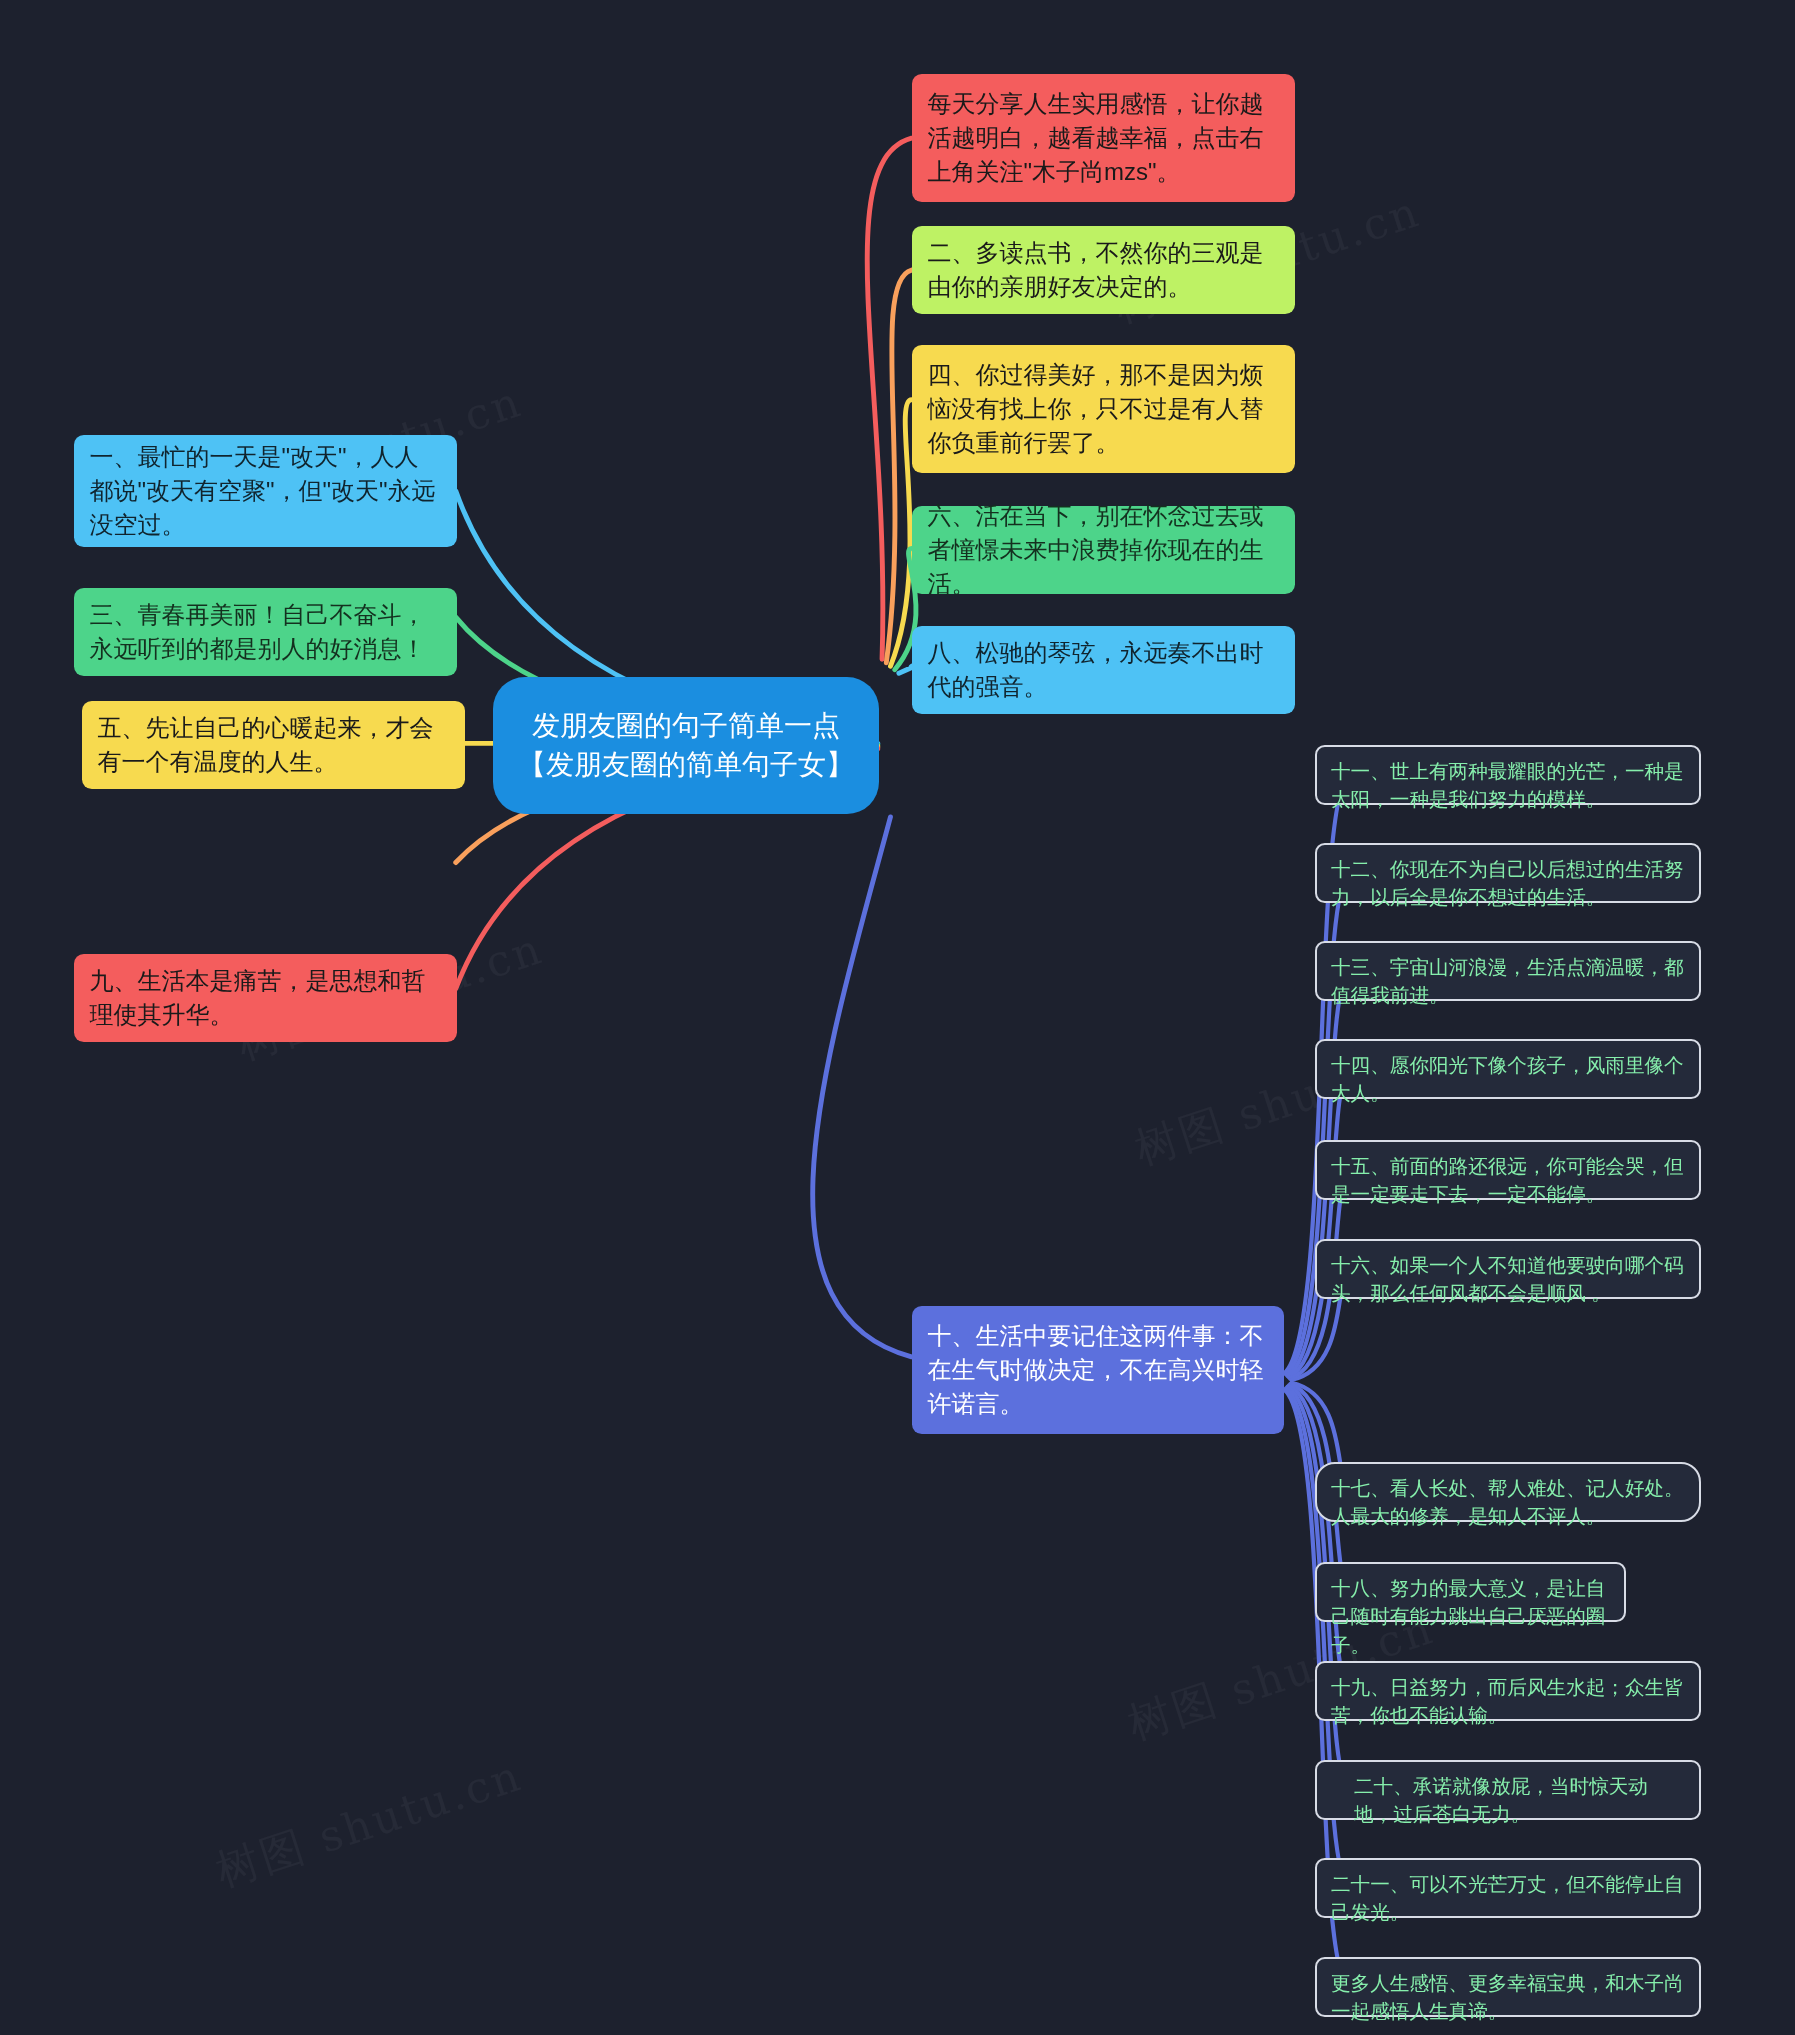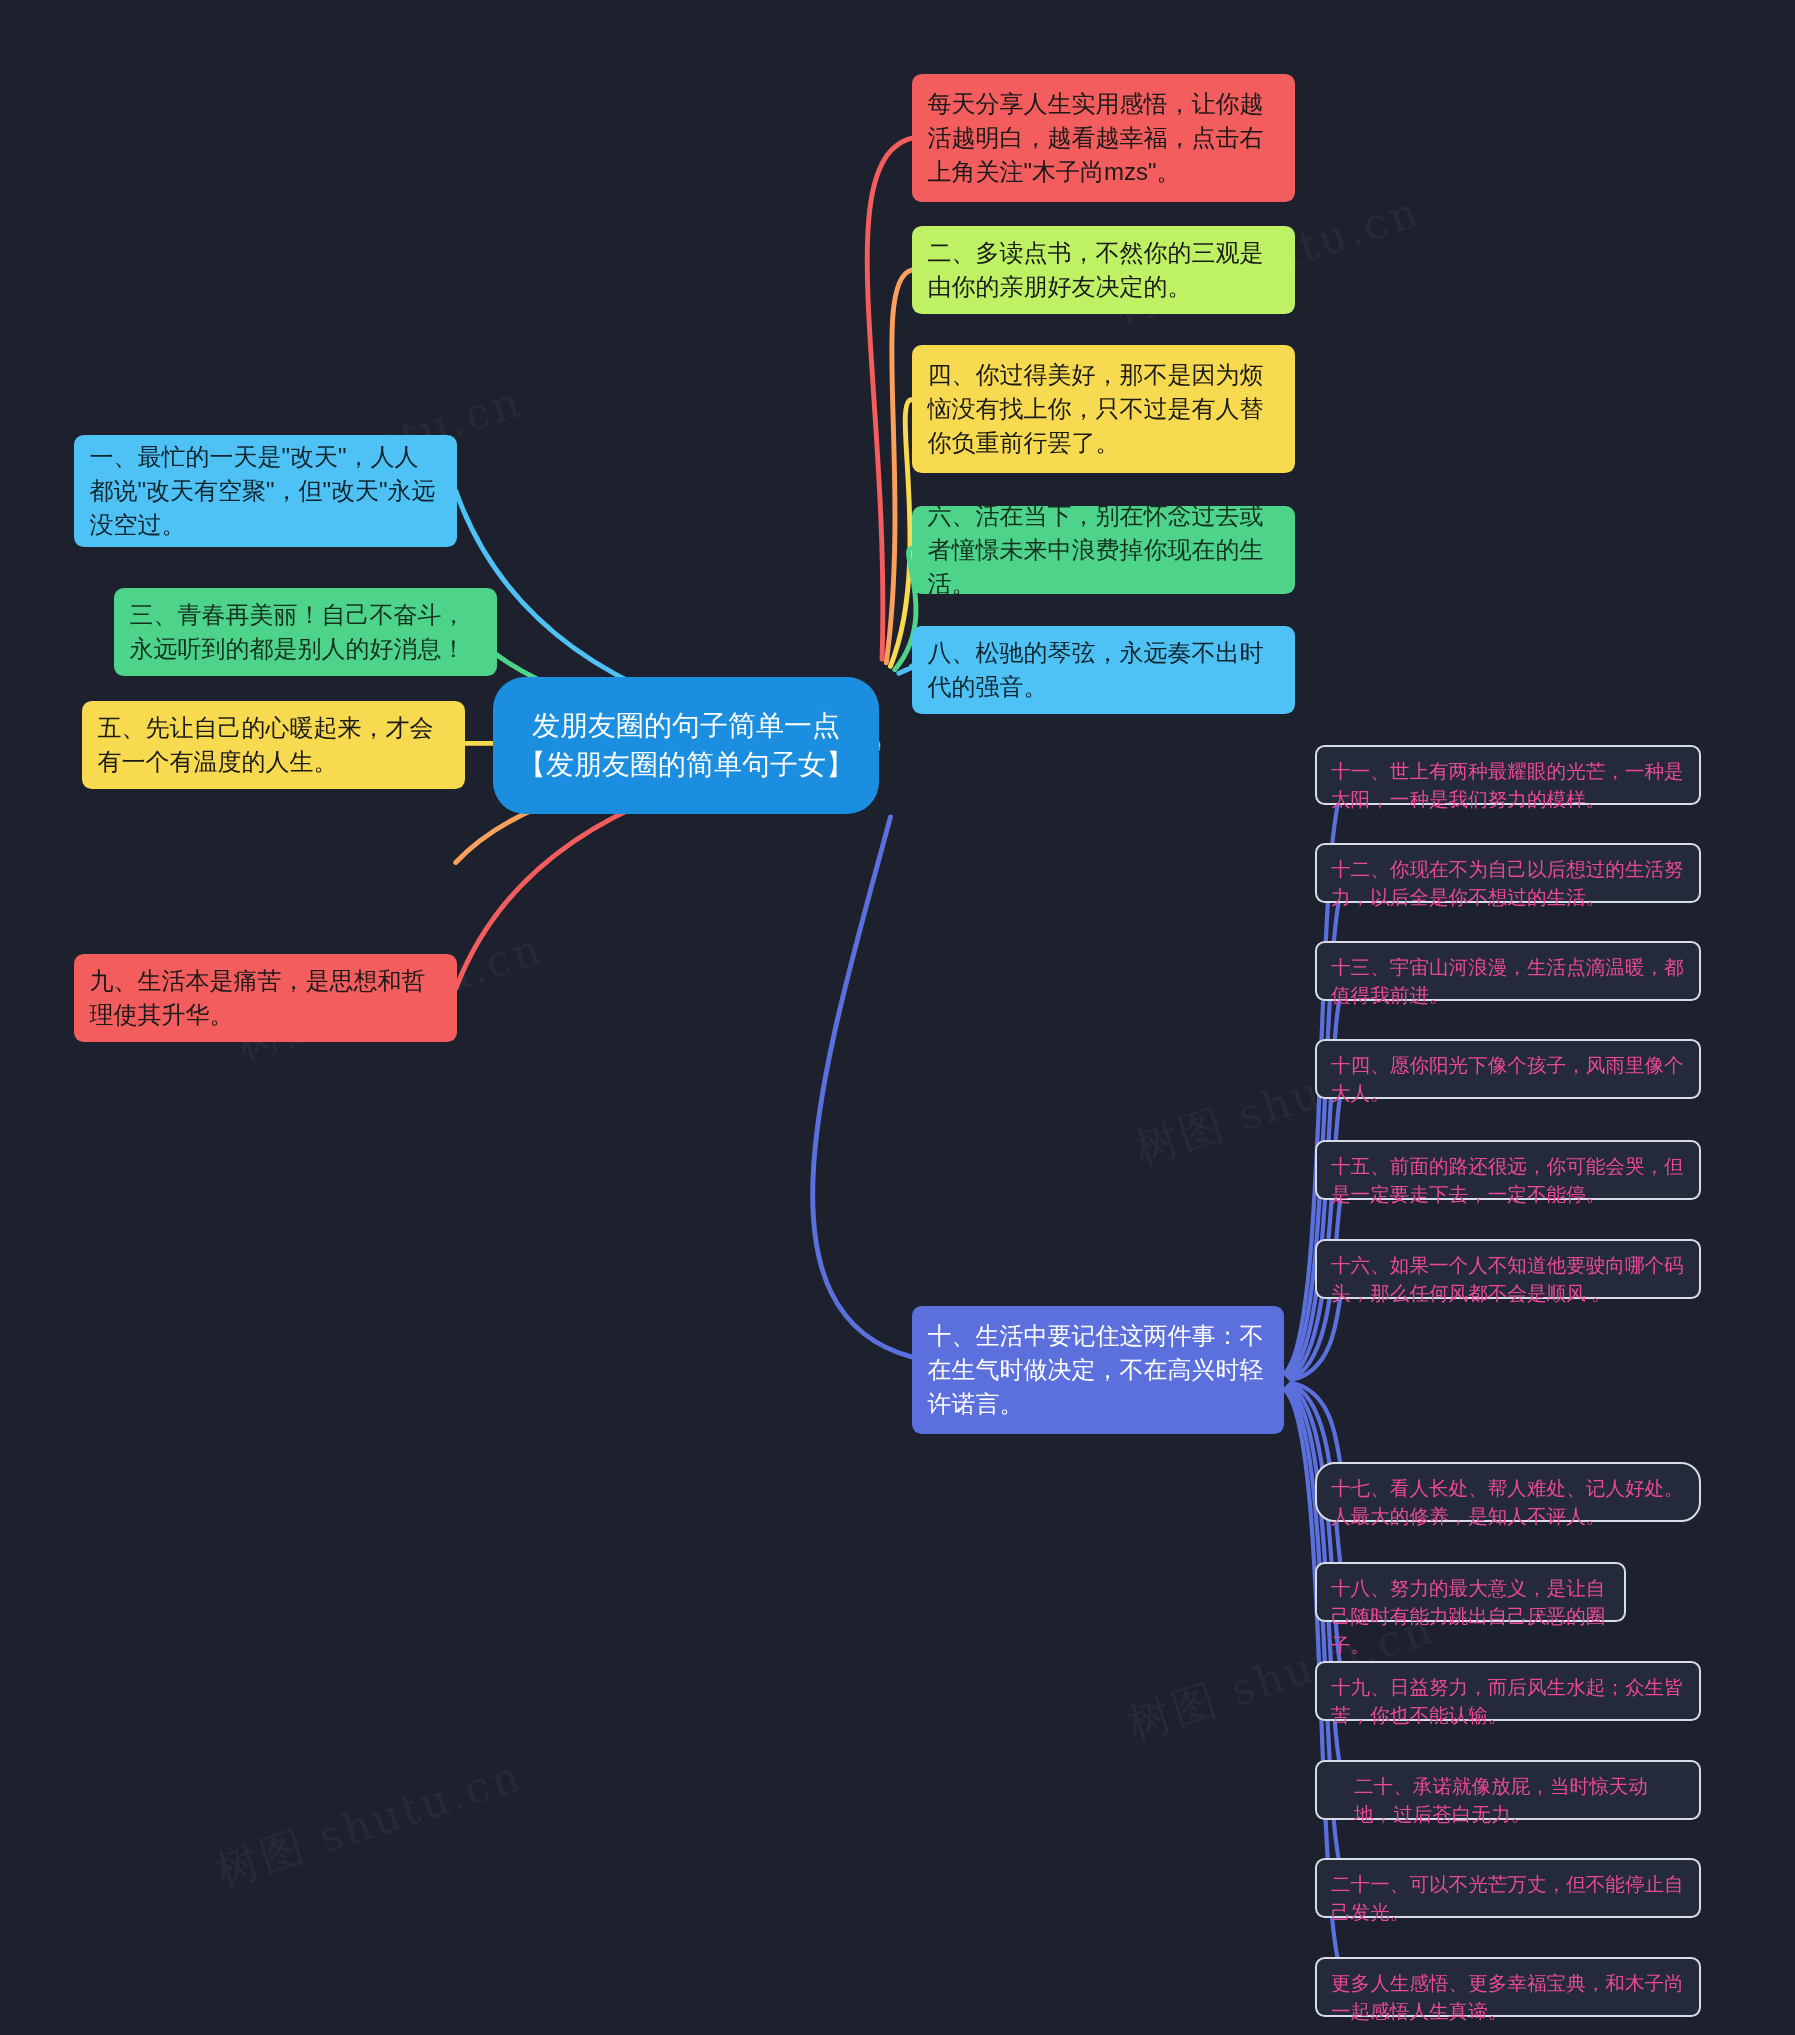--- a/index.html
+++ b/index.html
@@ -21,21 +21,21 @@
   }
   .node .txt{display:block;width:100%;}
 
   
   .n-red    {background:#f45d5d;color:#1a1a1a;}
   .n-orange {background:#bef264;color:#1a1a1a;}
   .n-yellow {background:#f7da4f;color:#1a1a1a;}
   .n-green  {background:#4dd48a;color:#14301f;}
   .n-cyan   {background:#4ec2f5;color:#10242e;}
   .n-indigo {background:#5c70dd;color:#ffffff;}
-  .n-outline{background:#242a3a;color:#ec4899;border:2.1px solid #d8dce6;}
+  .n-outline{background:#242a3a;color:#86efac;border:2.1px solid #d8dce6;}
 
   .root{
     background:#1b8ee0;color:#fff;border-radius:11.2px;
     text-align:center;justify-content:center;
     font-size:28px;line-height:1.36;
   }
 
   .lvl1{font-size:24px;}
   .lvl2{font-size:19.6px;line-height:1.46;align-items:flex-start;padding:9.8px 14px;}
 
@@ -113,21 +113,21 @@
   </div>
 
   <div class="node lvl1 n-cyan" style="left:912px;top:626px;width:383px;height:88px;">
     <span class="txt">八、松驰的琴弦，永远奏不出时代的强音。</span>
   </div>
 
   <div class="node lvl1 n-cyan" style="left:74px;top:435px;width:383px;height:112px;">
     <span class="txt">一、最忙的一天是"改天"，人人都说"改天有空聚"，但"改天"永远没空过。</span>
   </div>
 
-  <div class="node lvl1 n-green" style="left:74px;top:588px;width:383px;height:88px;margin-left:40px;">
+  <div class="node lvl1 n-green" style="left:74px;top:588px;width:383px;height:88px;">
     <span class="txt">三、青春再美丽！自己不奋斗，永远听到的都是别人的好消息！</span>
   </div>
 
   <div class="node lvl1 n-yellow" style="left:74px;top:701px;width:383px;height:88px;margin-left:8px;">
     <span class="txt">五、先让自己的心暖起来，才会有一个有温度的人生。</span>
   </div>
 
 
   <div class="node lvl1 n-red" style="left:74px;top:954px;width:383px;height:88px;">
     <span class="txt">九、生活本是痛苦，是思想和哲理使其升华。</span>

